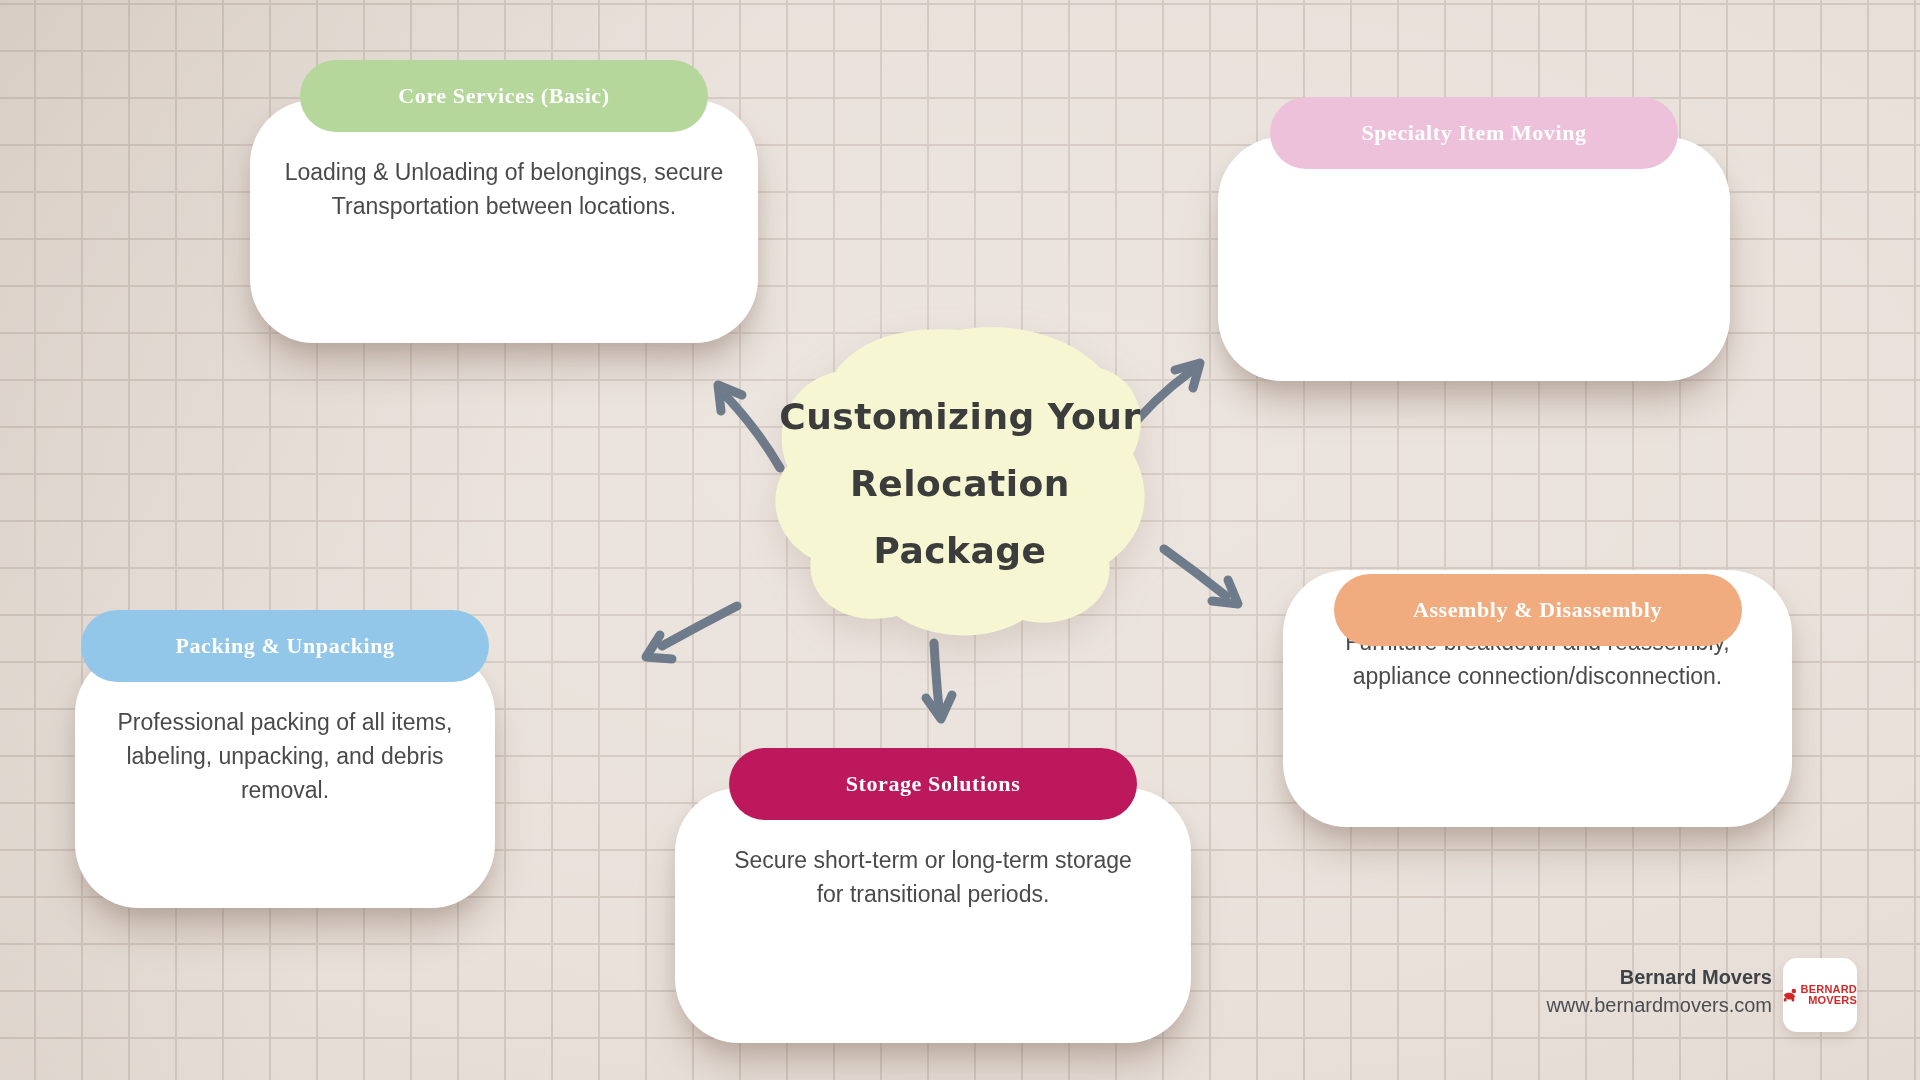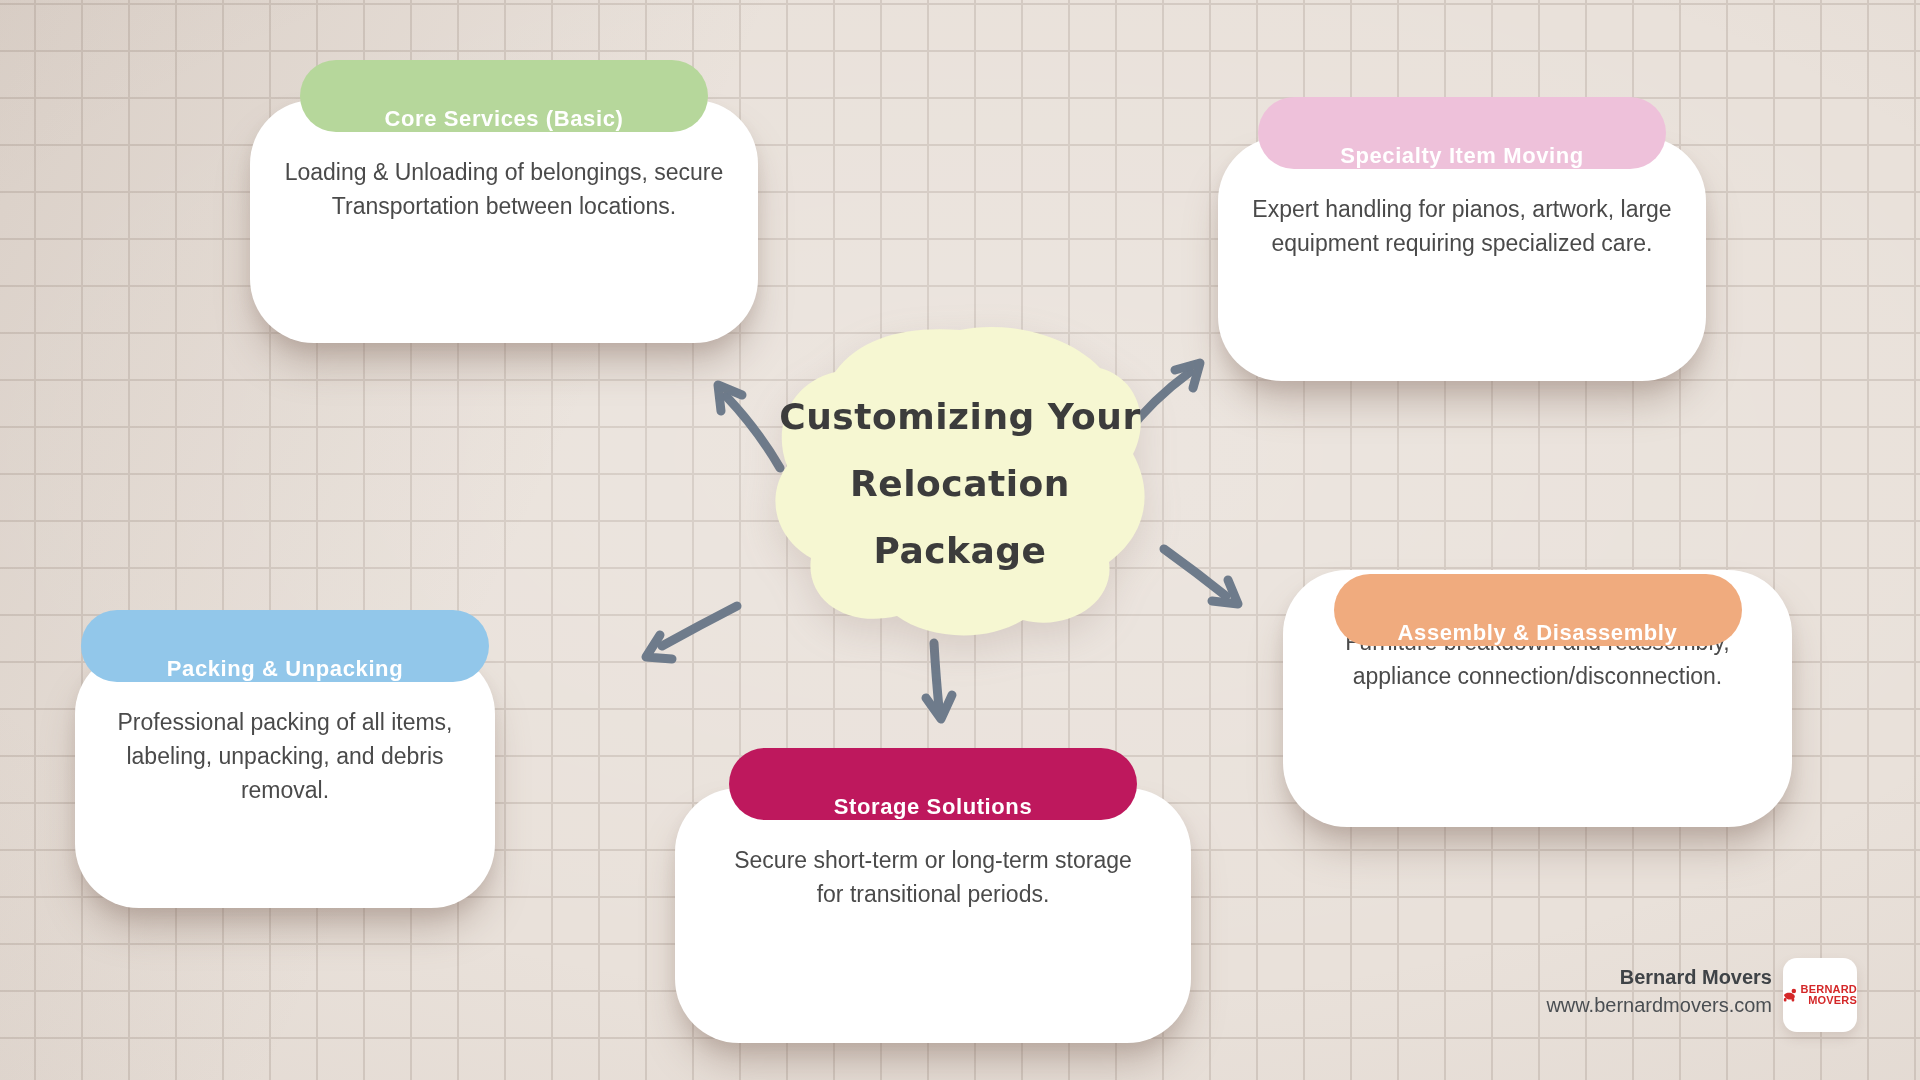--- a/index.html
+++ b/index.html
@@ -30,30 +30,30 @@
     font-size:36px;line-height:67px;color:var(--title-text,#3c3c3c);letter-spacing:0.5px;
   }
 
   .card{
     position:absolute;background:#ffffff;border-radius:64px;
     box-shadow:0 26px 40px -8px rgba(125,100,88,0.40), 0 8px 14px rgba(125,100,88,0.12);
   }
   .pill{
     position:absolute;top:-40px;left:50%;transform:translateX(-50%);
     width:408px;height:72px;border-radius:40px;
-    display:flex;align-items:flex-end;justify-content:center;
-    font-family:Liberation Sans, sans-serif;font-weight:800;font-size:22px;
+    display:flex;align-items:center;justify-content:center;
+    font-family:Liberation Serif, serif;font-weight:800;font-size:22px;
     color:var(--pill-text,#ffffff);letter-spacing:0.6px;white-space:nowrap;
   }
   .card-body{
     padding:55px 24px 0;text-align:center;white-space:pre-line;
     font-size:23px;line-height:34px;color:var(--body-text,#4a4a4a);
   }
   .card-core{left:250px;top:100px;width:508px;height:243px;}
-  .card-specialty{left:1218px;top:137px;width:488px;height:244px;}
+  .card-specialty{left:1218px;top:137px;width:488px;height:244px;padding-left:24px;}
   .card-assembly{left:1283px;top:570px;width:509px;height:257px;}
   .card-packing{left:75px;top:650px;width:420px;height:258px;}
   .card-storage{left:675px;top:788px;width:516px;height:255px;}
 
   .footer{position:absolute;right:148px;top:962px;text-align:right;}
   .brand-name{font-size:20px;font-weight:bold;color:var(--brand-text,#3f4347);line-height:30px;}
   .brand-url{font-size:20px;color:#4a4e52;line-height:26px;}
   .logo-box{
     position:absolute;left:1783px;top:958px;width:74px;height:74px;border-radius:14px;
     background:#ffffff;box-shadow:0 6px 12px rgba(125,100,88,0.18);
@@ -117,22 +117,20 @@
       <span>Core Services (Basic)</span>
     </div>
     <div class="card-body">Loading &amp; Unloading of belongings, secure
 Transportation between locations.</div>
   </div>
 
   <div class="card card-specialty">
     <div class="pill" style="background-color: rgb(238, 193, 218);">
       <span>Specialty Item Moving</span>
     </div>
-    <div class="card-body">Expert handling for pianos, artwork, large
-equipment requiring specialized care.</div>
   </div>
 
   <div class="card card-assembly">
     <div class="pill" style="background-color: rgb(240, 171, 126); margin-top: 44px;">
       <span>Assembly &amp; Disassembly</span>
     </div>
     <div class="card-body">Furniture breakdown and reassembly,
 appliance connection/disconnection.</div>
   </div>
 

